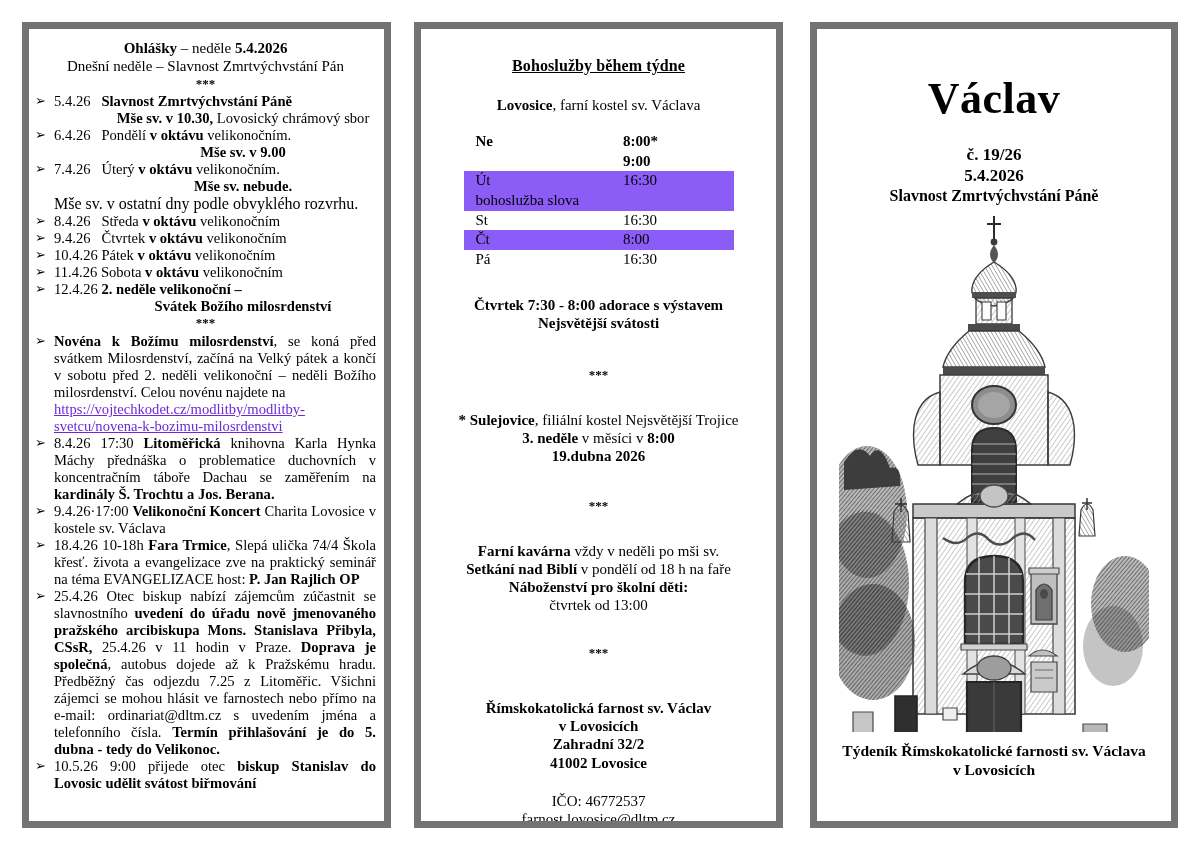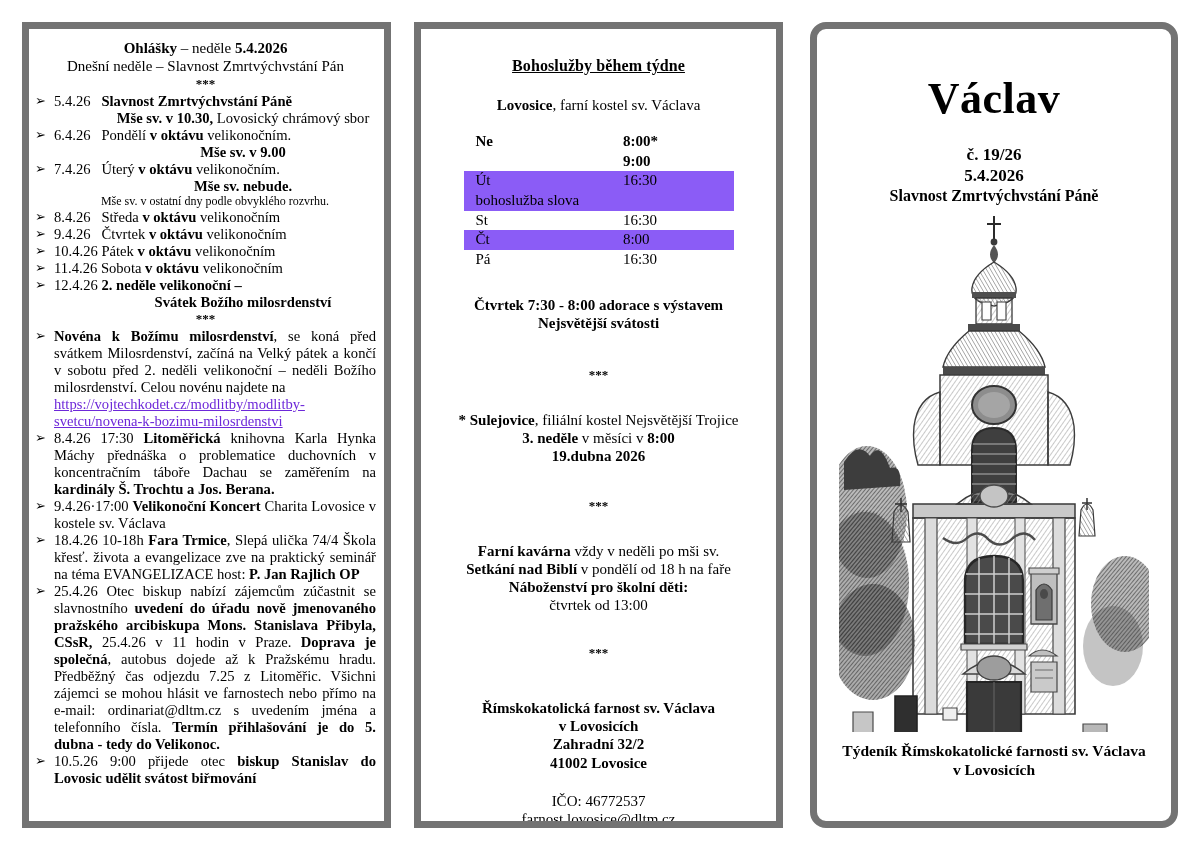--- a/index.html
+++ b/index.html
@@ -25,21 +25,21 @@
   
   .panel {
     position: absolute;
     border: 7px solid #737373;
     background: #ffffff;
     box-sizing: border-box;
     overflow: hidden;
   }
   #panel-left   { left: 22px;  top: 22px; width: 369px; height: 806px; }
   #panel-middle { left: 414px; top: 22px; width: 369px; height: 806px; }
-  #panel-right  { left: 810px; top: 22px; width: 368px; height: 806px; border-radius: 16px; }
+  #panel-right  { left: 810px; top: 22px; width: 368px; height: 806px; }
 
   .panel-inner { padding: 10px 9px 6px 9px; }
   .b    { font-weight: bold; }
 
   
   #panel-left .panel-inner { padding: 11px 8px 4px 6px; }
 
   .hdr-line1 {
     text-align: center;
     font-size: 15px;
@@ -83,24 +83,23 @@
   }
   .sub-c {
     display: block;
     padding-left: 56px;
     font-size: 14.6px;
     line-height: 1.165;
     font-weight: bold;
     text-align: center;
   }
   .noarrow {
-    font-size: 12px;
+    font-size: 16px;
     line-height: 1.165;
     padding-left: 19px;
-    text-align: center;
   }
   .jb { text-align: justify; }
   a.url, .urlline {
     text-decoration: underline;
     color: #6d28d9;
     word-break: break-all;
   }
 
   
   #panel-middle .panel-inner { padding: 14px 14px 6px 14px; }
@@ -369,21 +368,21 @@
         <div>
           <span>Setkání nad Biblí</span><span class="mid-normal" style="font-weight:normal"> v pondělí od 18 h na faře</span>
         </div>
         <div>Náboženství pro školní děti:</div>
         <div class="mid-normal" style="font-weight:normal">čtvrtek od 13:00</div>
       </div>
 
       <div class="sep" style="margin-top:32px;">***</div>
 
       <div class="mid-contact" style="margin-top:40px;">
-        <div class="b">Římskokatolická farnost sv. Václava</div>
+        <div class="b">Římskokatolická farnost sv. Václav</div>
         <div class="b">v Lovosicích</div>
         <div class="b">Zahradní 32/2</div>
         <div class="b">41002 Lovosice</div>
       </div>
 
       <div class="mid-contact" style="margin-top:20px;">
         <div>IČO: 46772537</div>
         <div>farnost.lovosice@dltm.cz</div>
         <div>www.farnostlovosice.cz</div>
 

